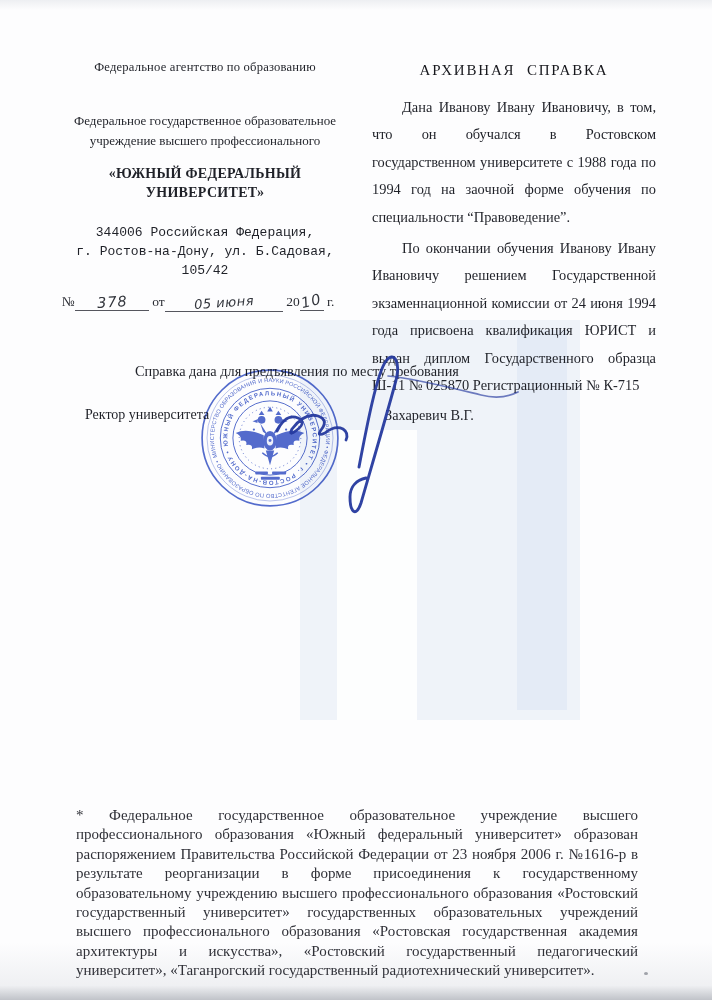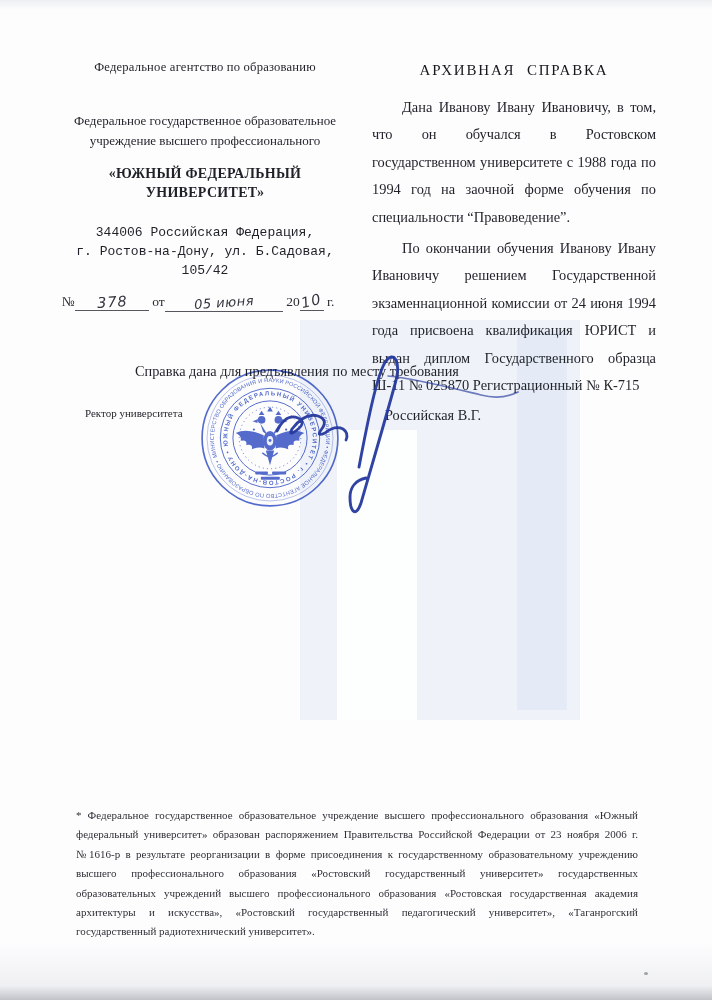--- a/index.html
+++ b/index.html
@@ -47,29 +47,29 @@
     position:absolute; left:368px; top:62px; width:292px; text-align:center;
     font-size:15px; font-weight:normal; letter-spacing:1.8px; word-spacing:6px; color:#17181d;
   }
   .body-text{
     position:absolute; left:368px; top:90px; width:292px;
     font-size:14.4px; line-height:27.4px; text-align:justify;
   }
   .body-text p{margin:4px; text-indent:30px;}
 
   .purpose{position:absolute; left:135px; top:363px; font-size:14.3px; white-space:nowrap;}
-  .rector{position:absolute; left:85px; top:407px; font-size:11px; white-space:nowrap;font-family:Liberation Serif, serif;}
+  .rector{position:absolute; left:85px; top:407px; font-size:14px; white-space:nowrap;font-family:Liberation Serif, serif;}
   .rector-name{position:absolute; left:385px; top:407px; font-size:14.3px; white-space:nowrap;}
 
   .stamp{position:absolute; left:200px; top:368px; width:140px; height:140px; mix-blend-mode:multiply; opacity:0.88;}
   .signature{position:absolute; left:255px; top:345px; width:280px; height:180px;}
 
   .footnote{
     position:absolute; left:76px; top:806px; width:562px;
-    font-size:11px; line-height:19.4px; text-align:justify; color:#303138;
+    font-size:15px; line-height:19.4px; text-align:justify; color:#303138;
   }
 </style>
 </head>
 <body>
 
 <div class="page">
 
   <div class="art art-right-tint"></div>
   <div class="art art-wband"></div>
   <div class="art art-vband"></div>
@@ -100,21 +100,21 @@
   </div>
 
   <div class="title">АРХИВНАЯ СПРАВКА</div>
   <div class="body-text">
     <p>Дана Иванову Ивану Ивановичу, в том, что он обучался в Ростовском государственном университете с 1988 года по 1994 год на заочной форме обучения по специальности “Правоведение”.</p>
     <p>По окончании обучения Иванову Ивану Ивановичу решением Государственной экзаменнационной комиссии от 24 июня 1994 года присвоена квалификация ЮРИСТ и выдан диплом Государственного образца Ш-11 № 025870 Регистрационный № К-715</p>
   </div>
 
   <div class="purpose">Справка дана для предъявления по месту требования</div>
   <div class="rector">Ректор университета</div>
-  <div class="rector-name">Российская В.Г.</div>
+  <div class="rector-name">Захаревич В.Г.</div>
 
   <svg class="stamp" viewBox="0 0 200 200">
     <defs>
       <path id="outerTextPath" d="M100,100 m-80,0 a80,80 0 1,1 160,0 a80,80 0 1,1 -160,0"></path>
       <path id="innerTextPath" d="M100,100 m-61,0 a61,61 0 1,1 122,0 a61,61 0 1,1 -122,0"></path>
     </defs>
     <g stroke="#3c58c6" fill="none">
       <circle cx="100" cy="100" r="97" stroke-width="2.4"></circle>
       <circle cx="100" cy="100" r="90" stroke-width="0.8" opacity="0.7"></circle>
       <circle cx="100" cy="100" r="71" stroke-width="1.4"></circle>

